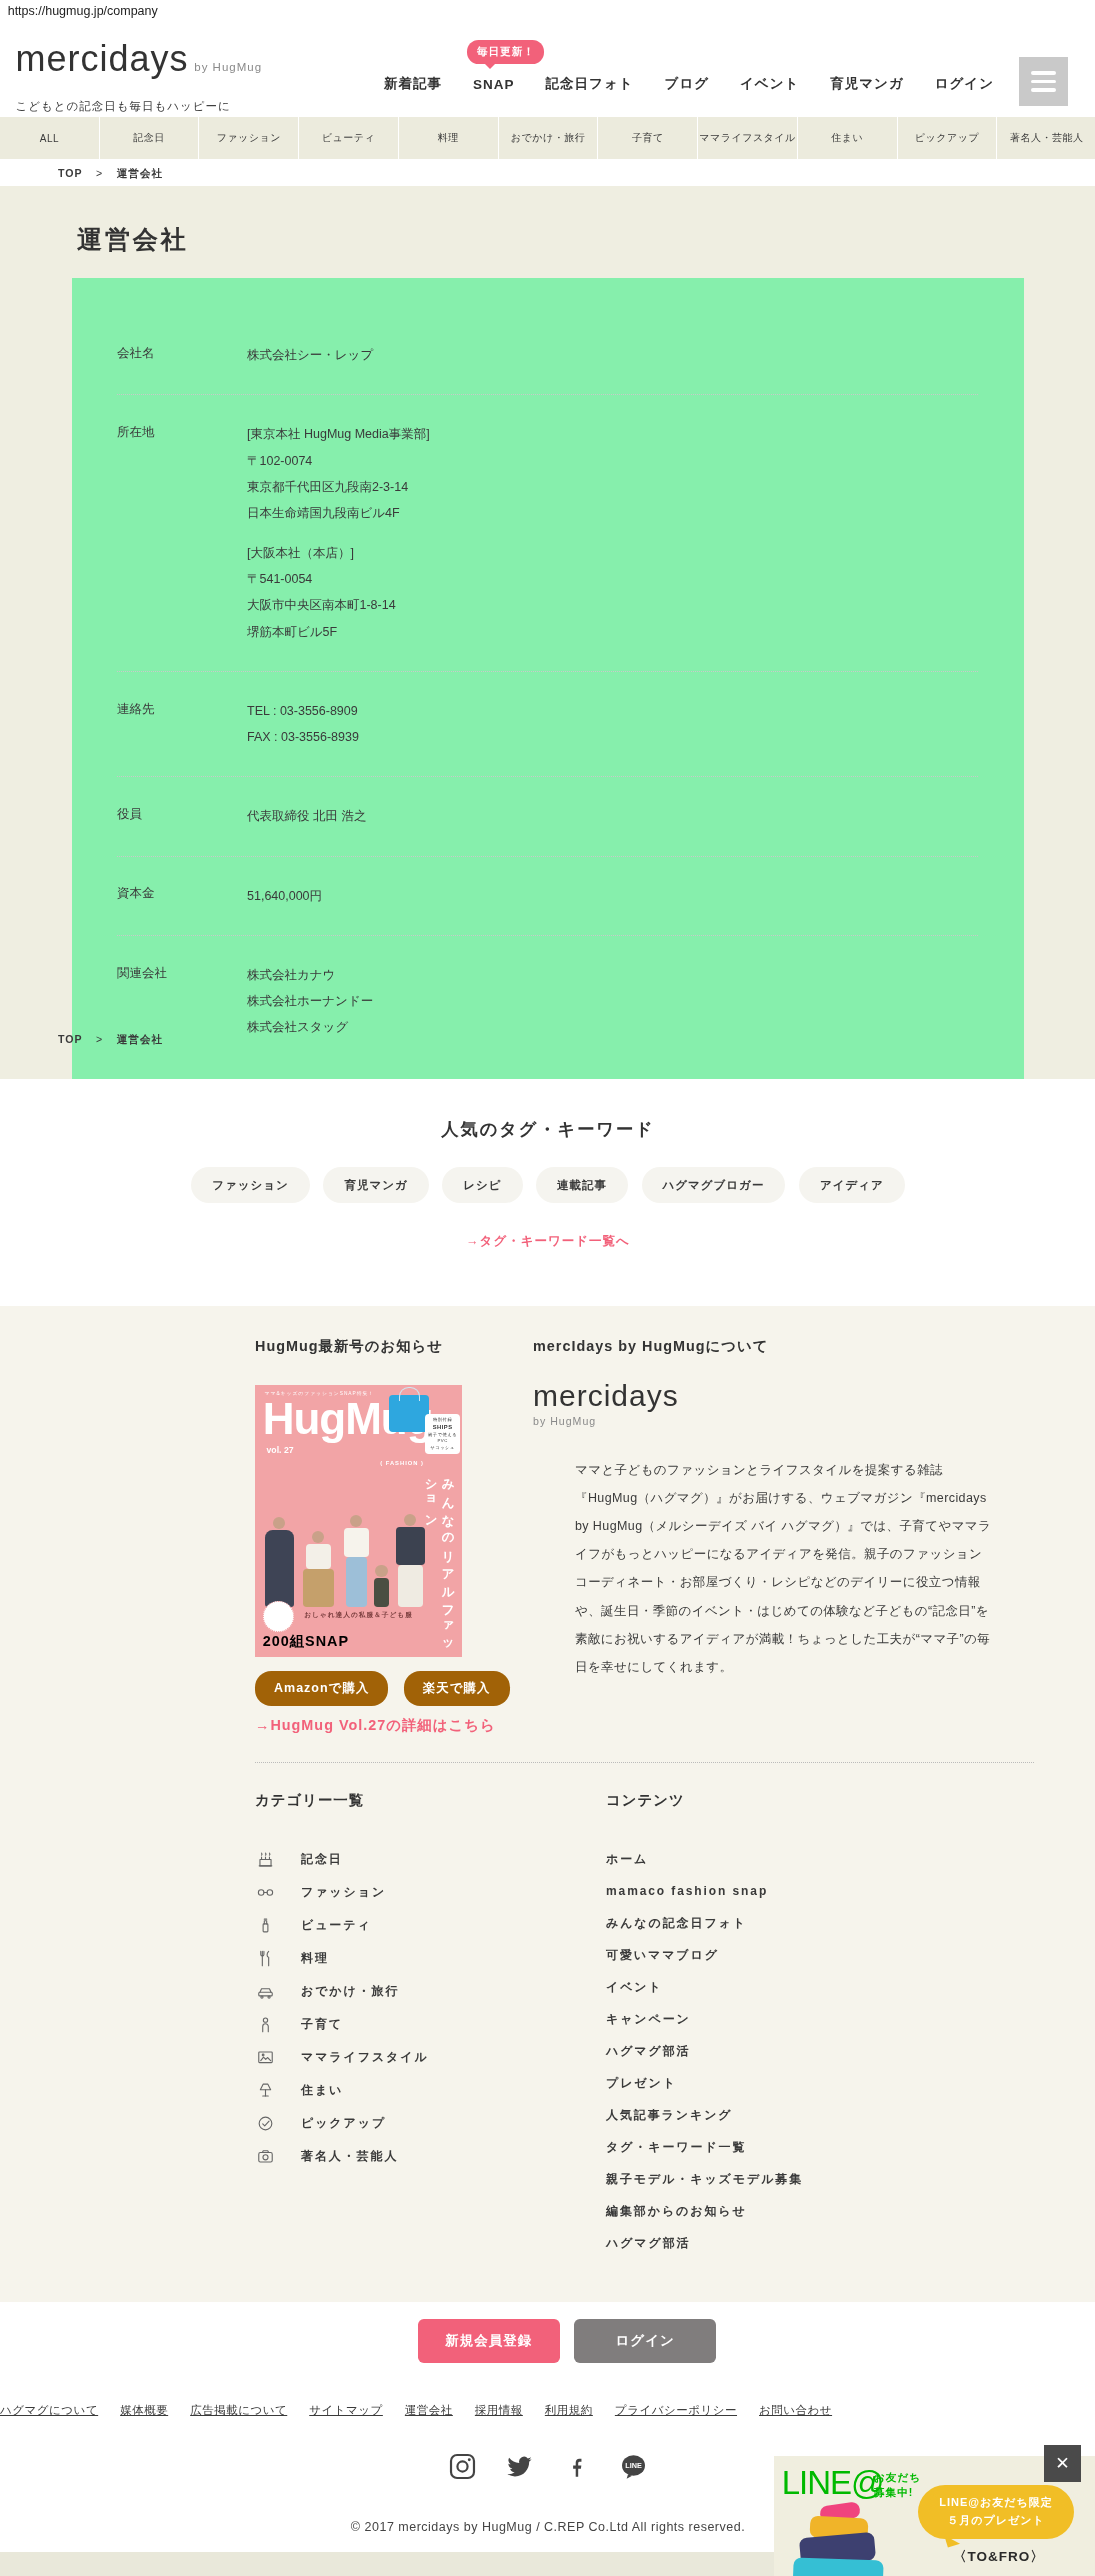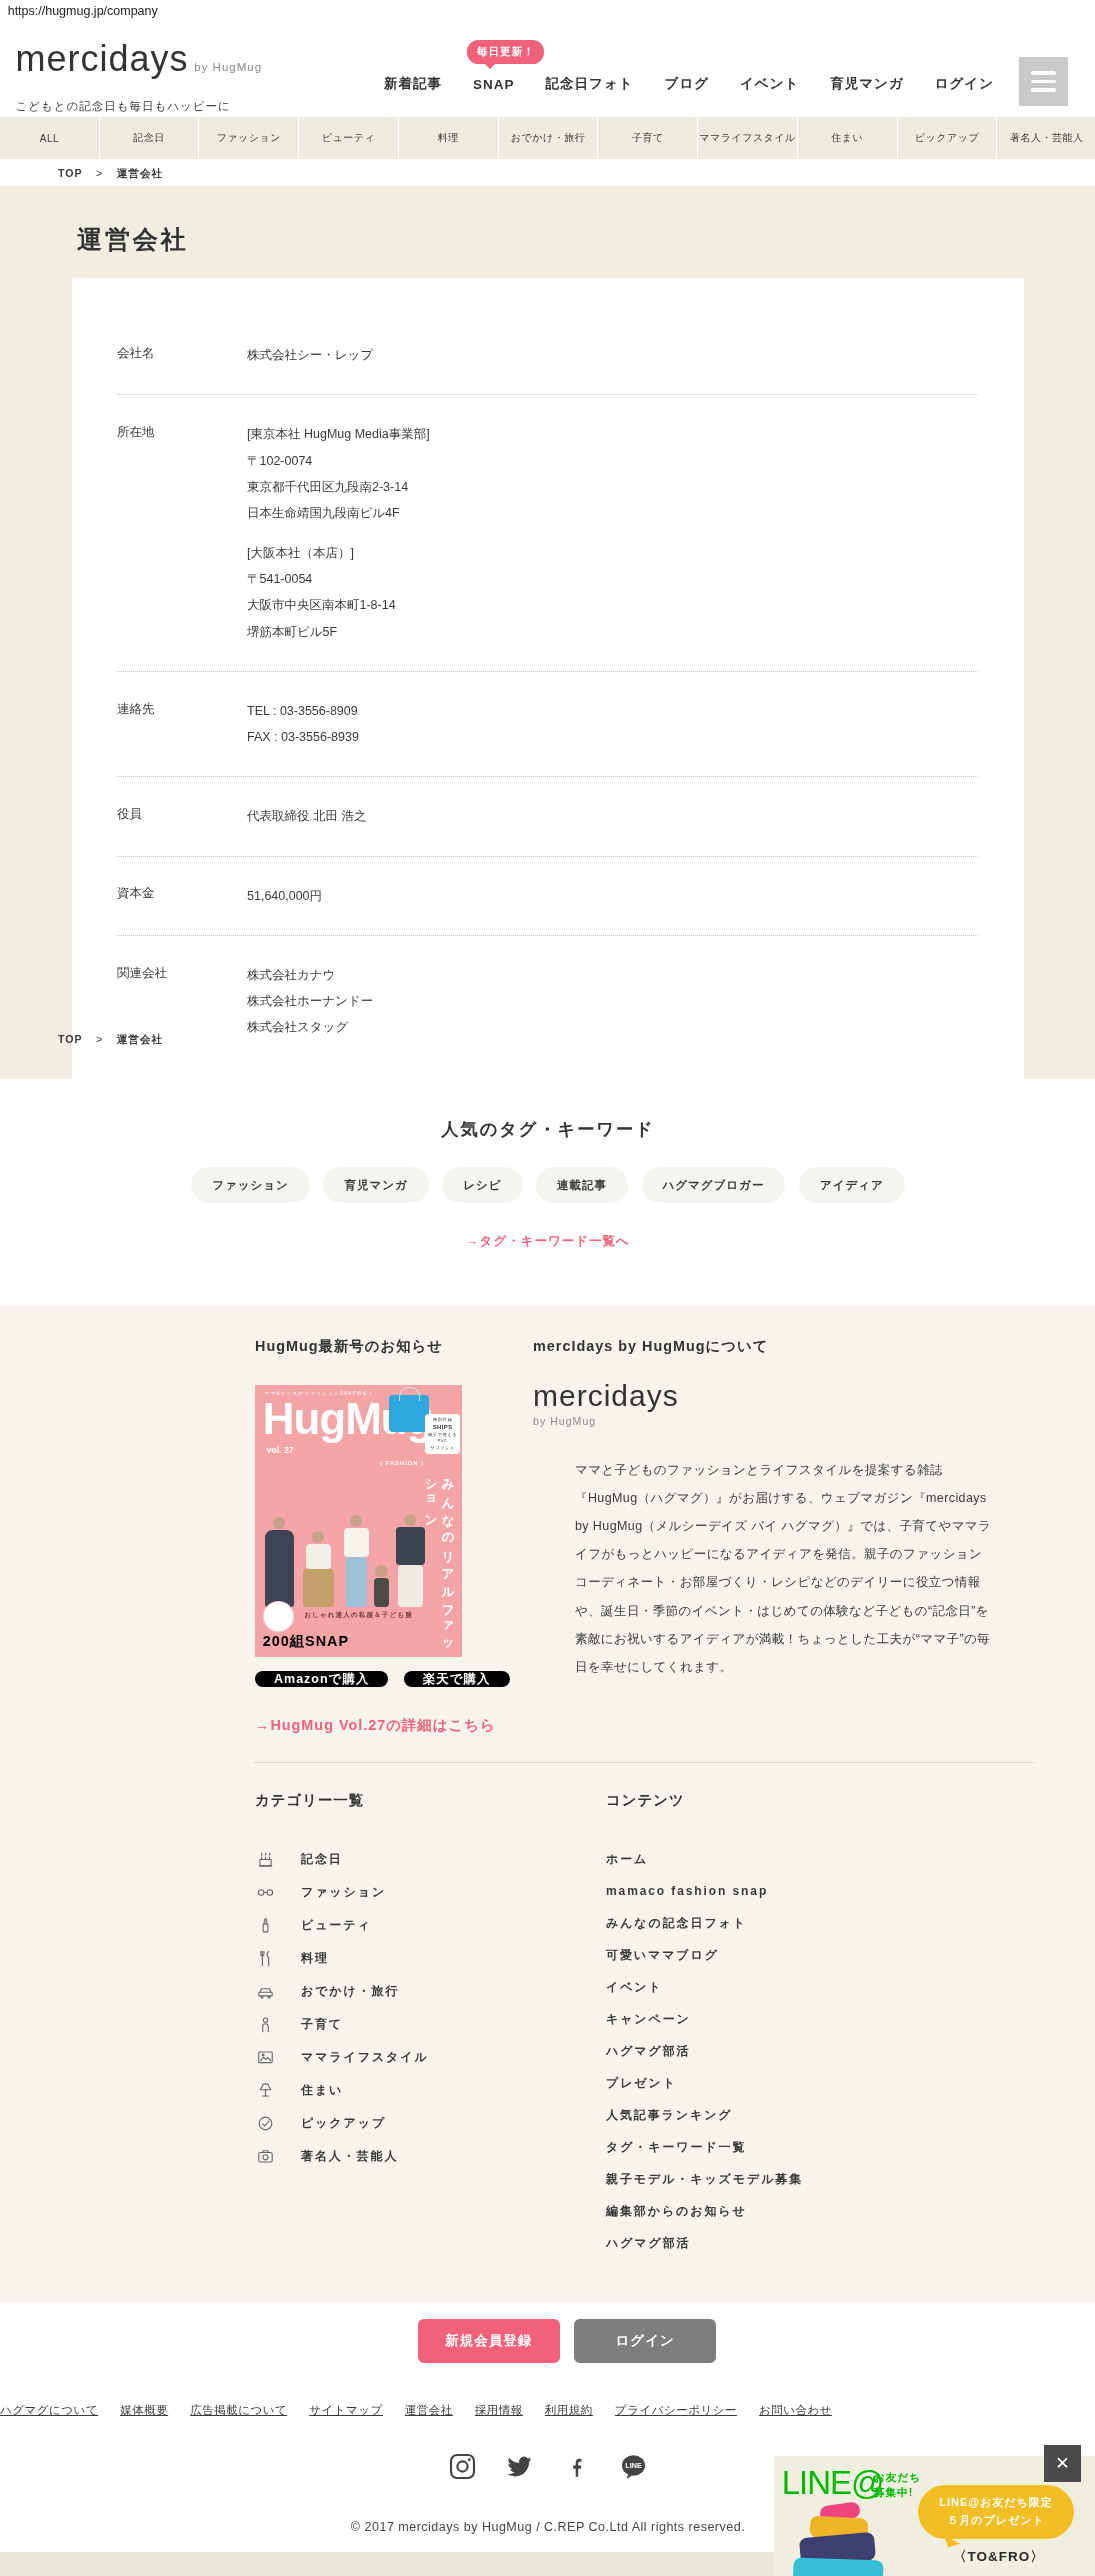--- a/index.html
+++ b/index.html
@@ -30,21 +30,21 @@
 
   
   .breadcrumb { font-size:10.6px; font-weight:bold; color:#3a3a3a; letter-spacing:1px; }
   .breadcrumb a { color:#3a3a3a; text-decoration:none; cursor:pointer; }
   .bc-sep { margin:0 9.6px; font-weight:normal; }
   .bc1 { position:absolute; top:160px; left:0; width:100%; height:27px; background:#fff; padding:6.7px 0 0 58px; }
 
   
   .main-section { position:absolute; top:186px; left:0; width:100%; height:893px; background:#EFEEE1; }
   .page-title { font-size:25px; font-weight:bold; letter-spacing:2.9px; position:absolute; left:77px; top:37px; color:#333; }
-  .company-card { position:absolute; left:72px; top:92px; width:952px; height:848px; background:#ffffff; padding:38px 46px 38px 45px; }
+  .company-card { position:absolute; left:72px; top:92px; width:952px; height:848px; background:#86efac; padding:38px 46px 38px 45px; }
   .c-row { display:flex; padding:26px 0; border-bottom:1px dotted #c9c9c9; }
   .c-row:last-child { border-bottom:none; }
   .c-label { width:130px; flex:none; font-size:12.5px; padding-top:2.9px; }
   .c-value { flex:1; font-size:12.5px; line-height:2.1; }
   .c-line.gap { height:13.5px; }
   .bc2 { position:absolute; left:58px; top:847px; }
 
   
   .tags-section { position:absolute; top:1079px; left:0; width:100%; height:227px; background:#fff; }
   .tags-heading { position:absolute; top:38px; width:100%; text-align:center; font-size:17.3px; font-weight:bold; letter-spacing:1.9px; color:#333; }
@@ -76,21 +76,21 @@
   .f1 { left:1.9px; }  .f1 .b1 { width:29px; height:77px; background:#3E4455; border-radius:7.7px 7.7px 2.9px 2.9px; }
   .f2 { left:40px; } .f2 .b1 { width:25px; height:25px; background:#F3F0E8; } .f2 .b2 { width:31px; height:38px; background:#C5A06B; }
   .f3 { left:81px; } .f3 .b1 { width:25px; height:29px; background:#F6F3EC; } .f3 .b2 { width:21px; height:50px; background:#9DBFD8; }
   .f4 { left:111px; } .f4 .b1 { width:15.4px; height:29px; background:#4A4E42; }
   .f5 { left:133px; } .f5 .b1 { width:29px; height:38px; background:#3C4250; } .f5 .b2 { width:25px; height:42px; background:#EFEBE2; }
   .mag-bottom-copy { position:absolute; bottom:37px; width:100%; text-align:center; font-size:6.7px; color:#7b3f3f; letter-spacing:1px; font-weight:bold; }
   .mag-badge-circle { position:absolute; left:7.7px; bottom:25px; width:31px; height:31px; background:#fff; border-radius:50%; border:1.9px dotted #f2a4a6; }
   .mag-snap { position:absolute; left:7.7px; bottom:5.8px; font-size:14.4px; font-weight:bold; color:#000000; letter-spacing:1px; }
 
   .buy-row { position:absolute; left:0; top:334px; display:flex; gap:15.4px; }
-  .buy-btn { height:16px; border-radius:16.3px; background:#000000; color:#fff; font-size:12.5px; font-weight:bold; display:inline-flex; align-items:center; padding:0 19px; text-decoration:none; letter-spacing:1px; cursor:pointer; }
+  .buy-btn { height:35px; border-radius:16.3px; background:#a16207; color:#fff; font-size:12.5px; font-weight:bold; display:inline-flex; align-items:center; padding:0 19px; text-decoration:none; letter-spacing:1px; cursor:pointer; }
   .mag-link { position:absolute; left:0; top:379px; font-size:14.4px; font-weight:bold; color:#F2617A; letter-spacing:1px; text-decoration:none; cursor:pointer; }
 
   .f-logo { margin-top:23px; }
   .f-logo-main { font-size:30px; letter-spacing:1px; color:#333; }
   .f-logo-sub { font-size:10.6px; color:#8a8a8a; letter-spacing:1px; margin-top:1.9px; }
   .about-desc { margin-top:29px; font-size:12.5px; line-height:2.25; letter-spacing:0.4px; color:#3a3a3a;margin-left:42px; }
 
   .footer-divider { position:absolute; top:456px; left:255px; width:779px; border-top:1px dotted #bbb; }
 
   .cat-col { position:absolute; left:255px; top:485px; }

